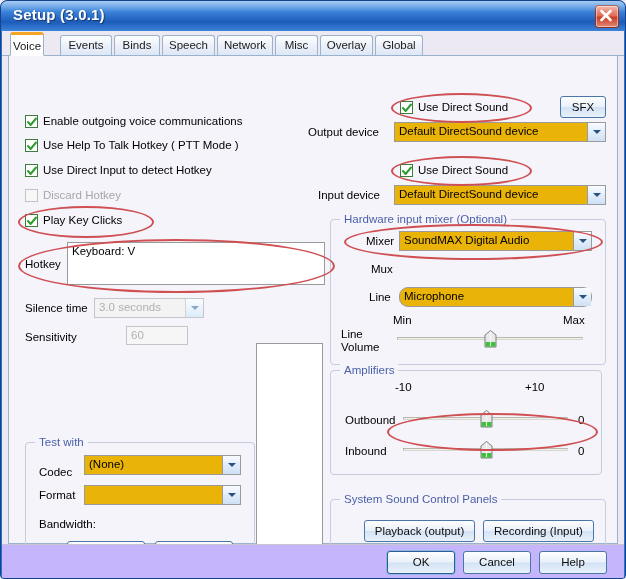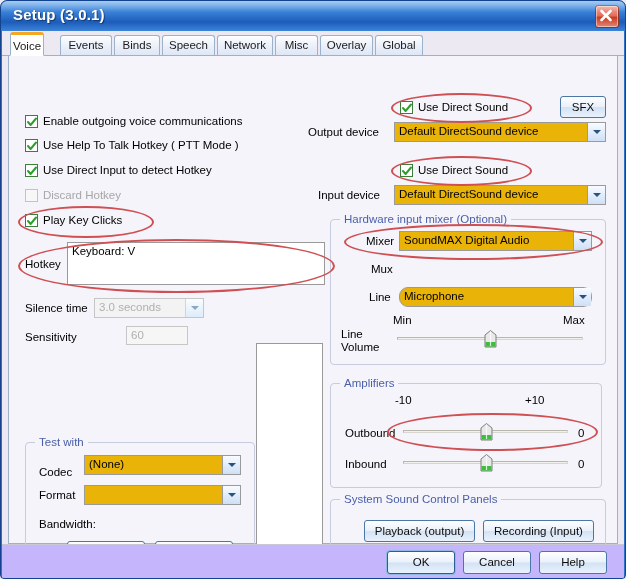--- a/index.html
+++ b/index.html
@@ -295,21 +295,21 @@
           <div class="thumb" style="left:50%;">
             <svg width="13" height="18" viewBox="0 0 13 18">
               <path d="M6.5 0.5 L12 5 L12 17 L1 17 L1 5 Z" fill="#e9e9e9" stroke="#7f7f7f" stroke-width="1"></path>
               <path d="M1.5 12 L11.5 12 L11.5 16.6 L1.5 16.6 Z" fill="#3fbd3f"></path>
               <path d="M6.5 1.6 L6.5 16" stroke="#ffffff" stroke-width="1.2" opacity=".8"></path>
             </svg>
           </div>
         </div>
       </div>
 
-      <div class="group" style="left:321px;top:327px;width:272px;height:105px;text-align:center;">
+      <div class="group" style="left:321px;top:314px;width:272px;height:105px;text-align:center;">
         <span class="cap">Amplifiers</span>
 
         <div class="lbl" style="left:64px;top:10px;">-10</div>
         <div class="lbl" style="left:194px;top:10px;">+10</div>
 
         <div class="lbl" style="left:14px;top:43px;">Outbound</div>
         <div class="slider" style="left:72px;top:39px;width:165px;">
           <div class="track"></div>
           <div class="thumb" style="left:50%;">
             <svg width="13" height="18" viewBox="0 0 13 18">

